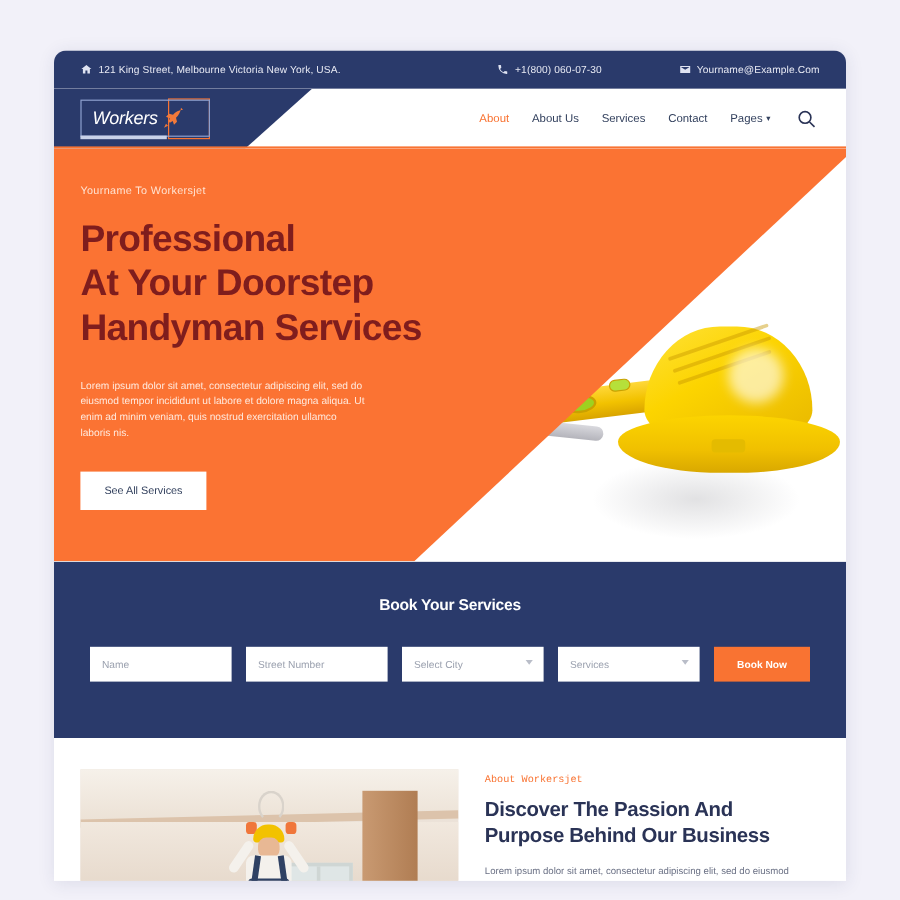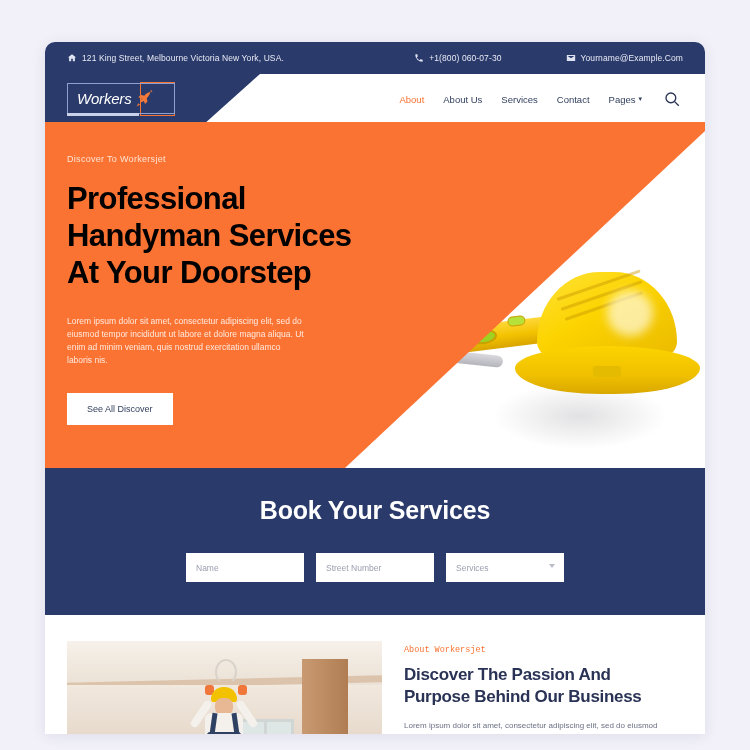--- a/index.html
+++ b/index.html
@@ -172,41 +172,41 @@
   }
   .wrench:before{
     content:""; position:absolute; left:-7px; top:-2px;
     width:16px; height:16px; border:4px solid #c2c2c9;
     border-radius:50%; border-right-color:transparent;
   }
 
   .hero-content{ position:absolute; left:22px; top:30px; width:390px; }
   .eyebrow{ color:#ffe3d2; font-size:9px; letter-spacing:.3px; margin-bottom:16px; }
   .h1{
-    color:#000000; font-size:31px; line-height:37px;
+    color:#7f1d1d; font-size:31px; line-height:37px;
     font-weight:bold; letter-spacing:-.6px;
   }
   .hero-p{
     margin-top:24px; color:#ffe9dd; font-size:8.5px; line-height:13px;
     max-width:238px;
   }
   .hero-btn{
     margin-top:26px; display:inline-block;
     background:#ffffff; color:#33415e;
     font-size:9px; padding:11px 20px;
   }
 
   
   .booking{
     background:#2a3a6b; height:147px;
     display:flex; flex-direction:column; align-items:center;
     padding-top:28px;
   }
   .booking h2{
-    color:#ffffff; font-size:25px; font-weight:bold; letter-spacing:-.2px;
+    color:#ffffff; font-size:13px; font-weight:bold; letter-spacing:-.2px;
   }
   .bookrow{
     margin-top:28px; display:flex; gap:12px; align-items:flex-start;
   }
   .field{
     width:118px; height:29px; background:#ffffff;
     display:flex; align-items:center; padding:0 10px;
     font-size:8.5px; color:#9aa0ae;
     position:relative;
   }
@@ -393,44 +393,49 @@
         <div class="rib r1"></div>
           <div class="rib r2"></div>
           <div class="rib r3"></div>
         <div class="gloss"></div>
         <div class="brim"></div>
         <div class="clip"></div>
       </div>
     </div>
     <div class="hero-orange"></div>
     <div class="hero-content">
-      <div class="eyebrow">Discover To Workersjet</div>
+      <div class="eyebrow">Yourname To Workersjet</div>
       <div class="h1">
         <div>Professional</div>
+        <div>At Your Doorstep</div>
         <div>Handyman Services</div>
-        <div>At Your Doorstep</div>
       </div>
       <div class="hero-p">Lorem ipsum dolor sit amet, consectetur adipiscing elit, sed do eiusmod tempor incididunt ut labore et dolore magna aliqua. Ut enim ad minim veniam, quis nostrud exercitation ullamco laboris nis.</div>
-      <div class="hero-btn">See All Discover</div>
+      <div class="hero-btn">See All Services</div>
     </div>
   </div>
 
   <div class="booking">
     <h2>Book Your Services</h2>
     <div class="bookrow">
       <div class="field">
         <span>Name</span>
       </div>
       <div class="field">
         <span>Street Number</span>
       </div>
       <div class="field">
+        <span>Select City</span>
+        <span class="sel-caret"></span>
+      </div>
+      <div class="field">
         <span>Services</span>
         <span class="sel-caret"></span>
       </div>
+      <div class="bookbtn">Book Now</div>
     </div>
   </div>
 
   <div class="about">
     <div class="about-img">
       <div class="ai-ceiling"></div>
       <div class="ai-beam"></div>
       <div class="ai-wall"></div>
       <div class="ai-col"></div>
       <div class="ai-win"></div>

